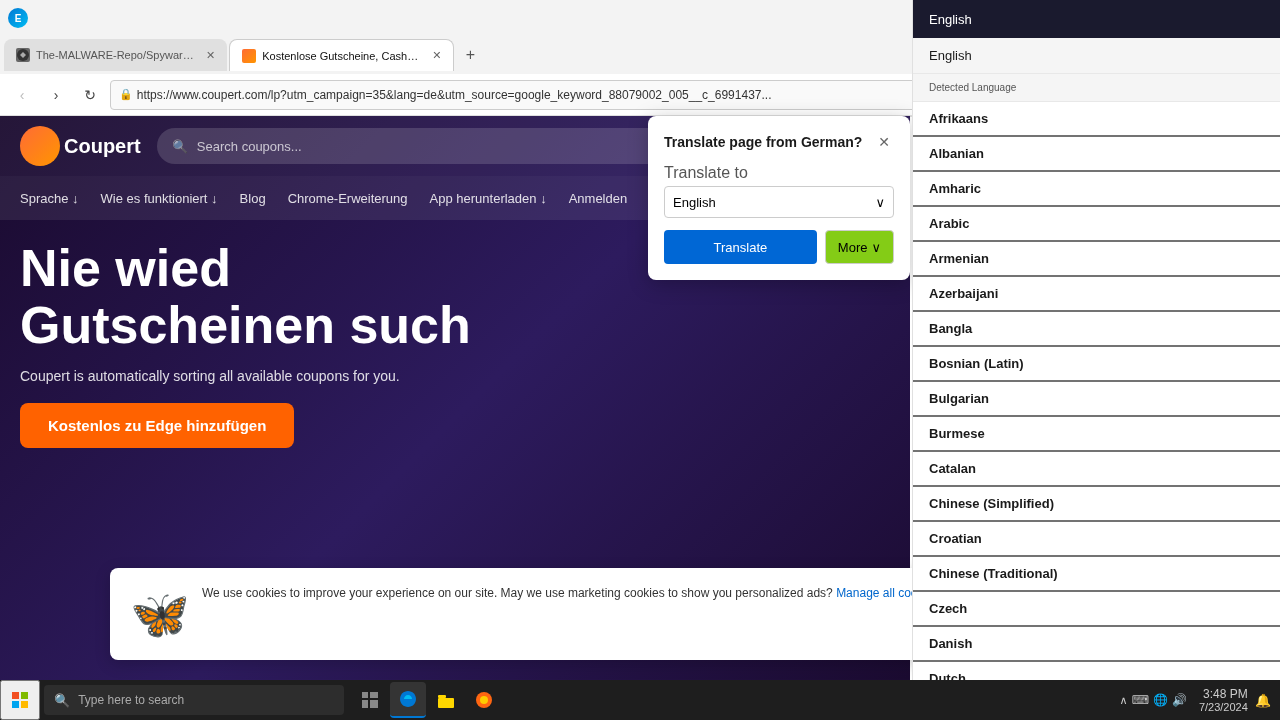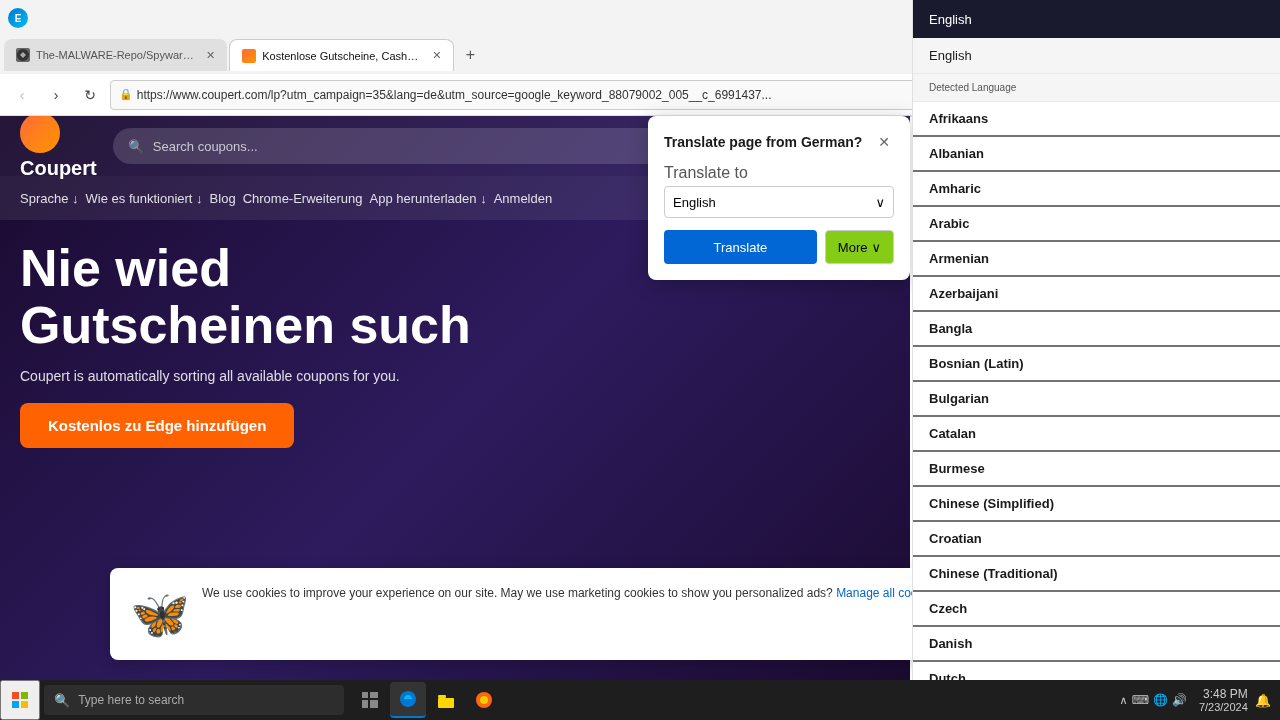--- a/index.html
+++ b/index.html
@@ -169,22 +169,22 @@
       display: flex;
       align-items: center;
       height: 60px;
       background: rgba(255,255,255,0.05);
       padding: 0 20px;
       gap: 16px;
     }
 
     .logo-area {
       display: flex;
+      align-items: center;
       gap: 4px;
-      flex-direction: column;
     }
 
     .logo-circle {
       width: 40px;
       height: 40px;
       border-radius: 50%;
       background: linear-gradient(135deg, #ff6b35, #ff9500);
     }
 
     .logo-text {
@@ -204,21 +204,21 @@
       color: rgba(255,255,255,0.7);
       font-size: 13px;
       gap: 8px;
     }
 
     .web-nav {
       display: flex;
       height: 44px;
       background: rgba(255,255,255,0.08);
       padding: 0 20px;
-      gap: 7px;
+      gap: 22px;
     }
 
     .web-nav-item {
       color: rgba(255,255,255,0.85);
       font-size: 13px;
       cursor: pointer;
       display: flex;
       align-items: center;
       gap: 4px;
     }
@@ -739,24 +739,24 @@
     <div class="lang-item">
         <span>Bangla</span>
       </div>
     <div class="lang-item">
         <span>Bosnian (Latin)</span>
       </div>
     <div class="lang-item">
         <span>Bulgarian</span>
       </div>
     <div class="lang-item">
+        <span>Burmese</span>
+      </div>
+    <div class="lang-item">
         <span>Catalan</span>
-      </div>
-    <div class="lang-item">
-        <span>Burmese</span>
       </div>
     <div class="lang-item">
         <span>Chinese (Simplified)</span>
       </div>
     <div class="lang-item">
         <span>Croatian</span>
       </div>
     <div class="lang-item">
         <span>Chinese (Traditional)</span>
       </div>

